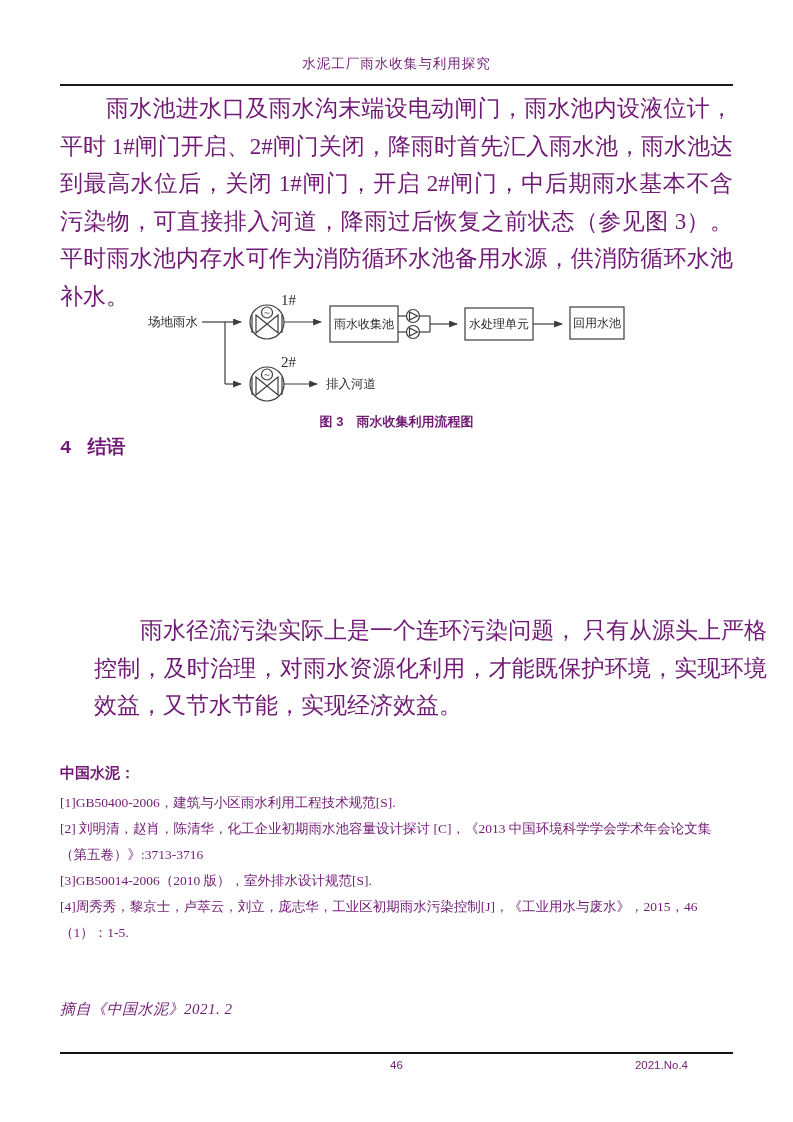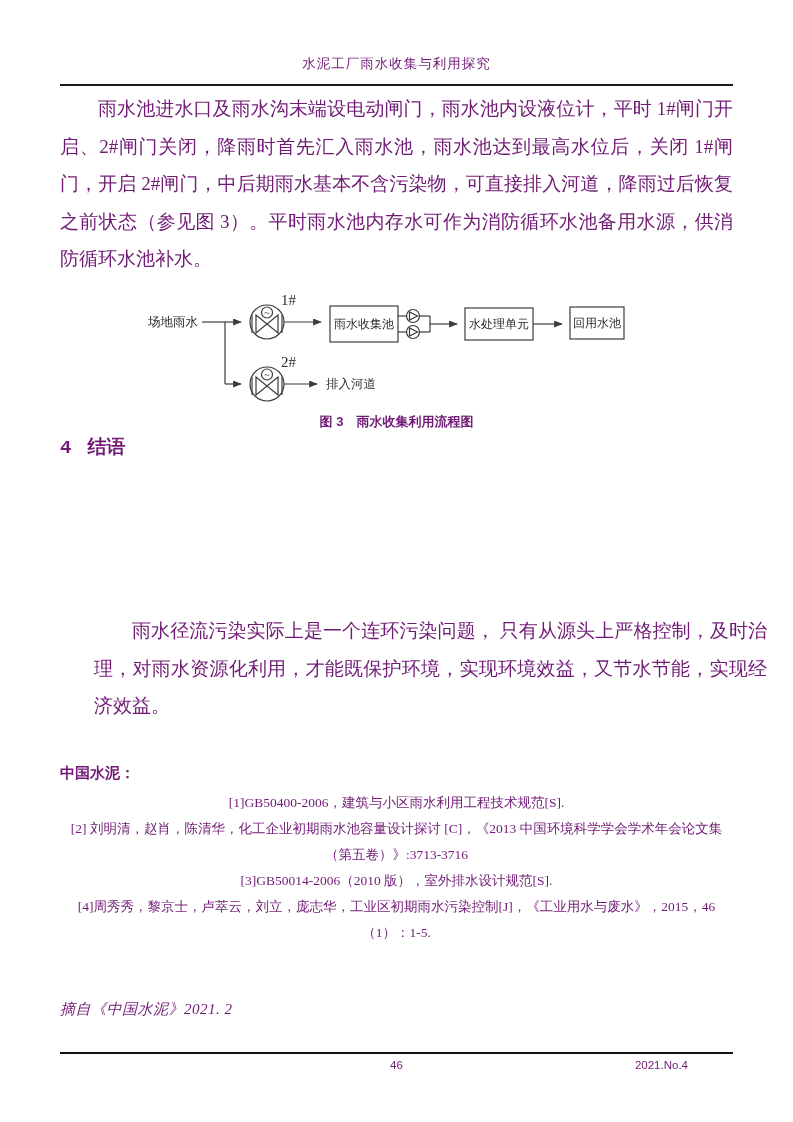--- a/index.html
+++ b/index.html
@@ -9,21 +9,21 @@
     font-family:"Liberation Serif","DejaVu Serif",serif;
     color:#701a75;
     padding-left:16px;
   }
   .abs{position:absolute;}
   
   .running-title{top:55px;left:60px;width:673px;text-align:center;
     font-size:13.5px;letter-spacing:1px;}
   .header-rule{top:84px;left:60px;width:673px;border-top:2px solid #1a1a1a;height:0;}
   
-  .body-para{left:60px;width:673px;font-size:19px;line-height:37.5px;
+  .body-para{left:60px;width:673px;font-size:23px;line-height:37.5px;
     text-align:justify;text-indent:2em;margin:0;}
   .para-intro{top:90px;}
   .para-c1{top:462px;}
   .para-c2{top:612px;margin-left:34px;}
   
   .diagram{top:283px;left:140px;width:520px;height:125px;}
   .diagram svg{display:block;}
   .diagram text{fill:#2a2a2a;font-family:"Liberation Serif","DejaVu Serif",serif;}
   .fig-caption{top:413px;left:60px;width:673px;text-align:center;
     font-family:"Liberation Sans","DejaVu Sans",sans-serif;
@@ -31,21 +31,21 @@
   
   .section-heading{top:434px;left:60px;width:673px;
     font-family:Liberation Mono, monospace;
     font-weight:bold;font-size:19px;}
   .section-heading .sec-num{margin-right:16px;}
   
   .ref-heading{top:764px;left:60px;width:673px;
     font-family:"Liberation Sans","DejaVu Sans",sans-serif;
     font-weight:bold;font-size:15px;}
   .ref-list{top:790px;left:60px;width:673px;}
-  .ref-list p{margin:0;font-size:13.5px;line-height:26px;text-align:center;}
+  .ref-list p{margin:0;font-size:13.5px;line-height:26px;text-align:left;}
   
   .source-note{top:1000px;left:60px;width:673px;
     font-style:italic;font-size:15px;letter-spacing:.5px;}
   
   .footer{top:1052px;left:60px;width:673px;border-top:2.5px solid #111;height:24px;
     font-family:"Liberation Sans","DejaVu Sans",sans-serif;font-size:11.5px;}
   .page-number{position:absolute;left:50%;transform:translateX(-50%);top:5px;}
   .issue-number{position:absolute;right:45px;top:5px;}
 </style>
 </head>

